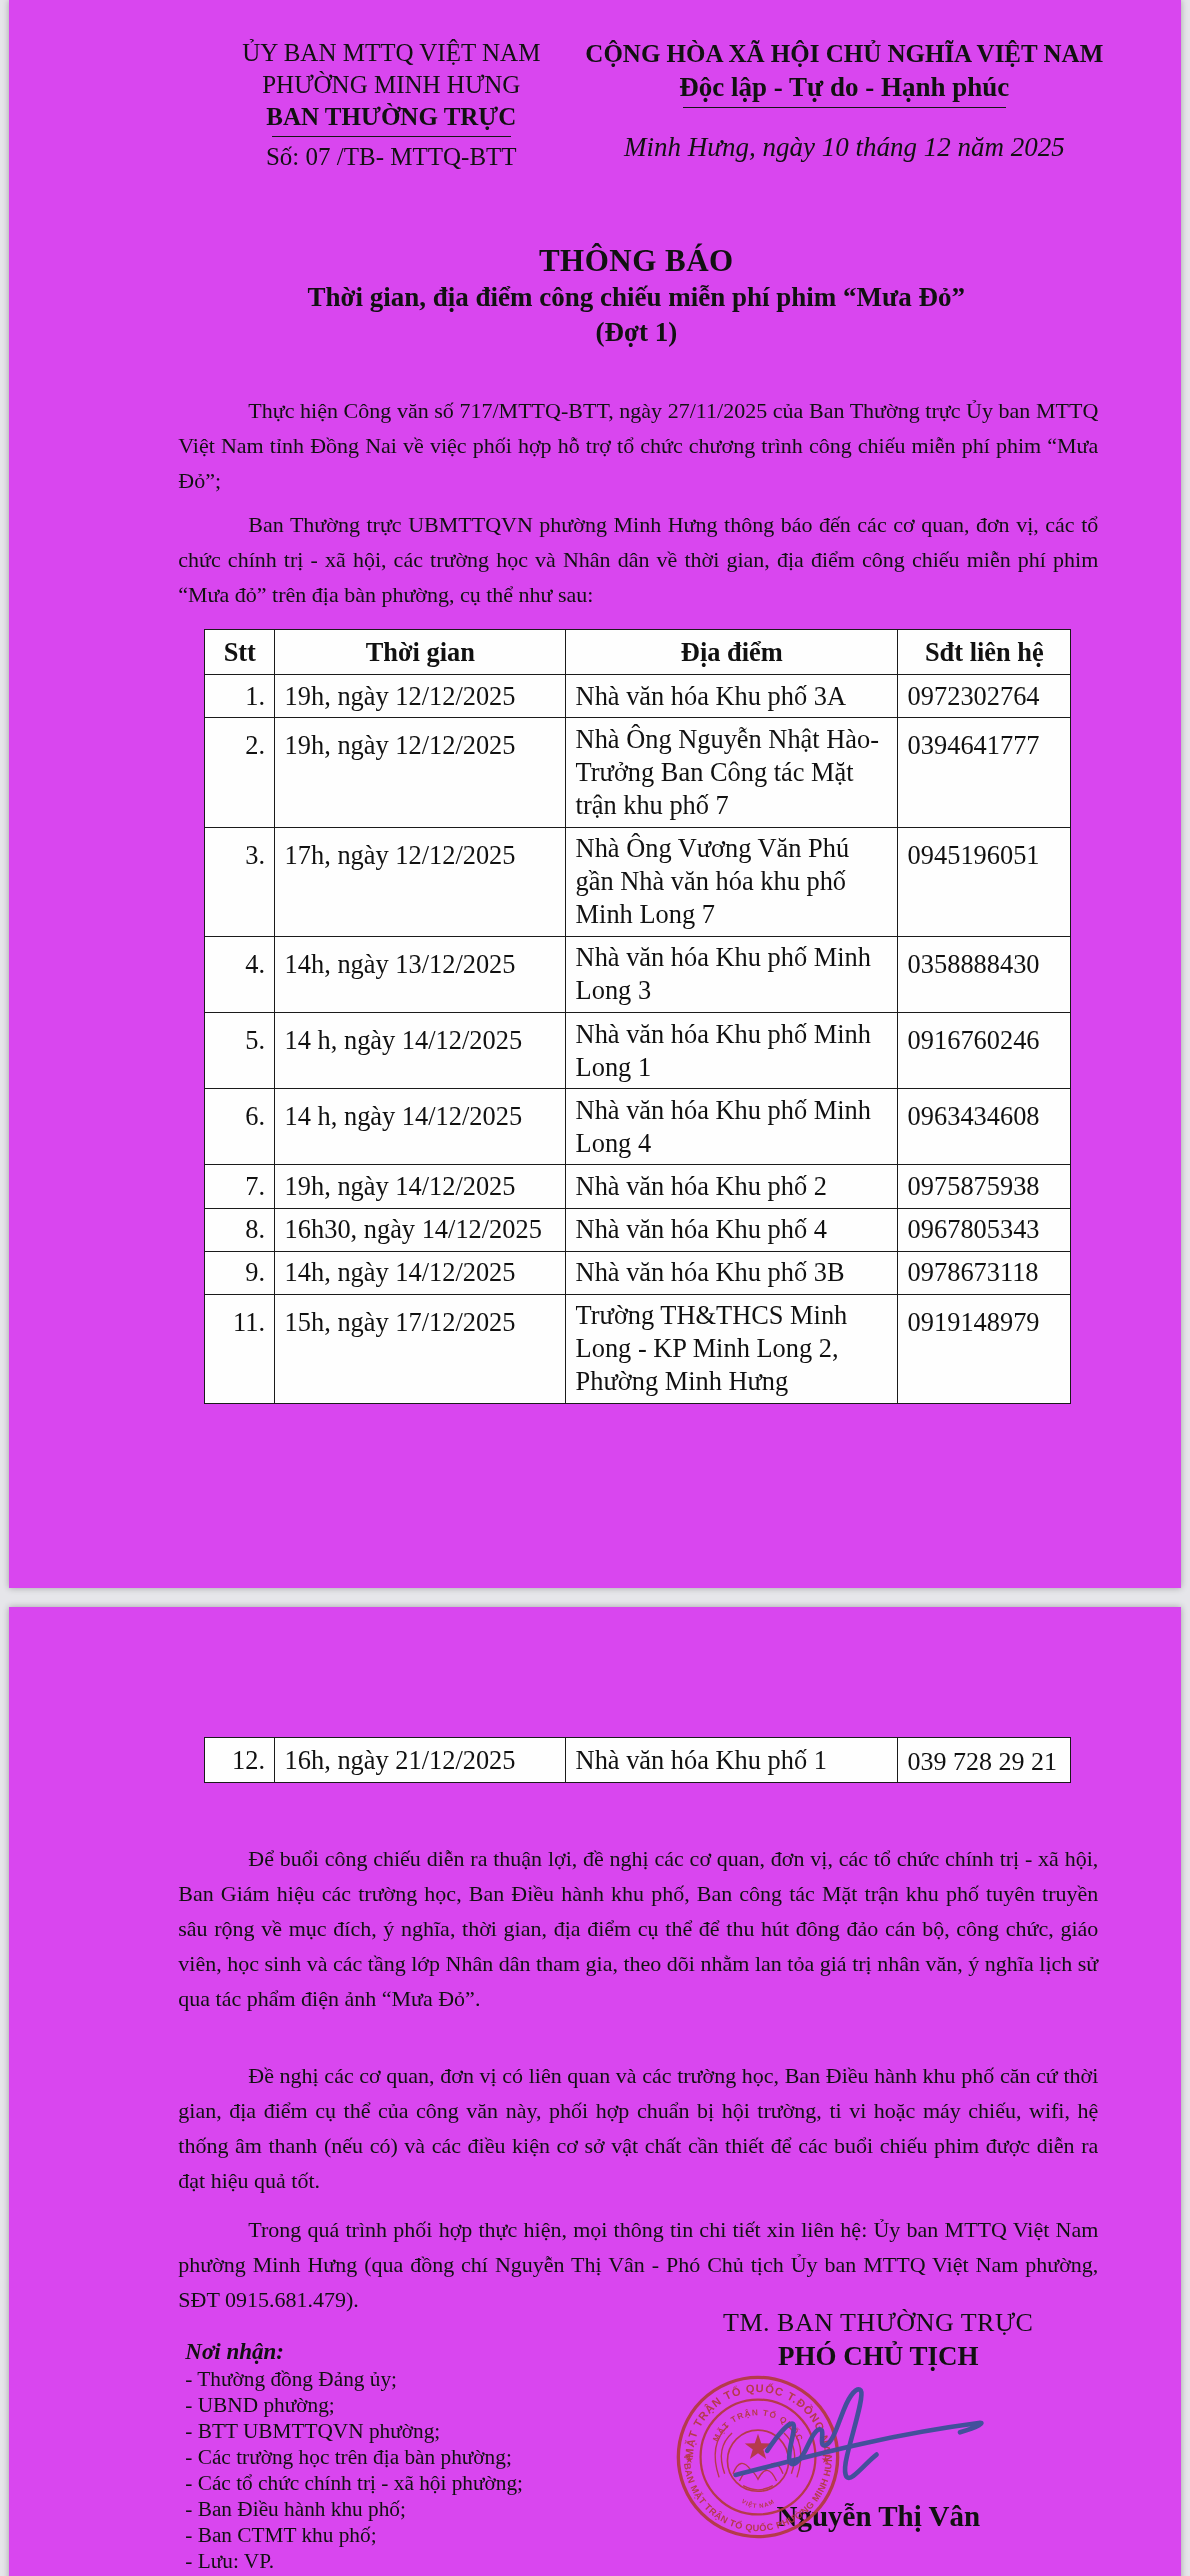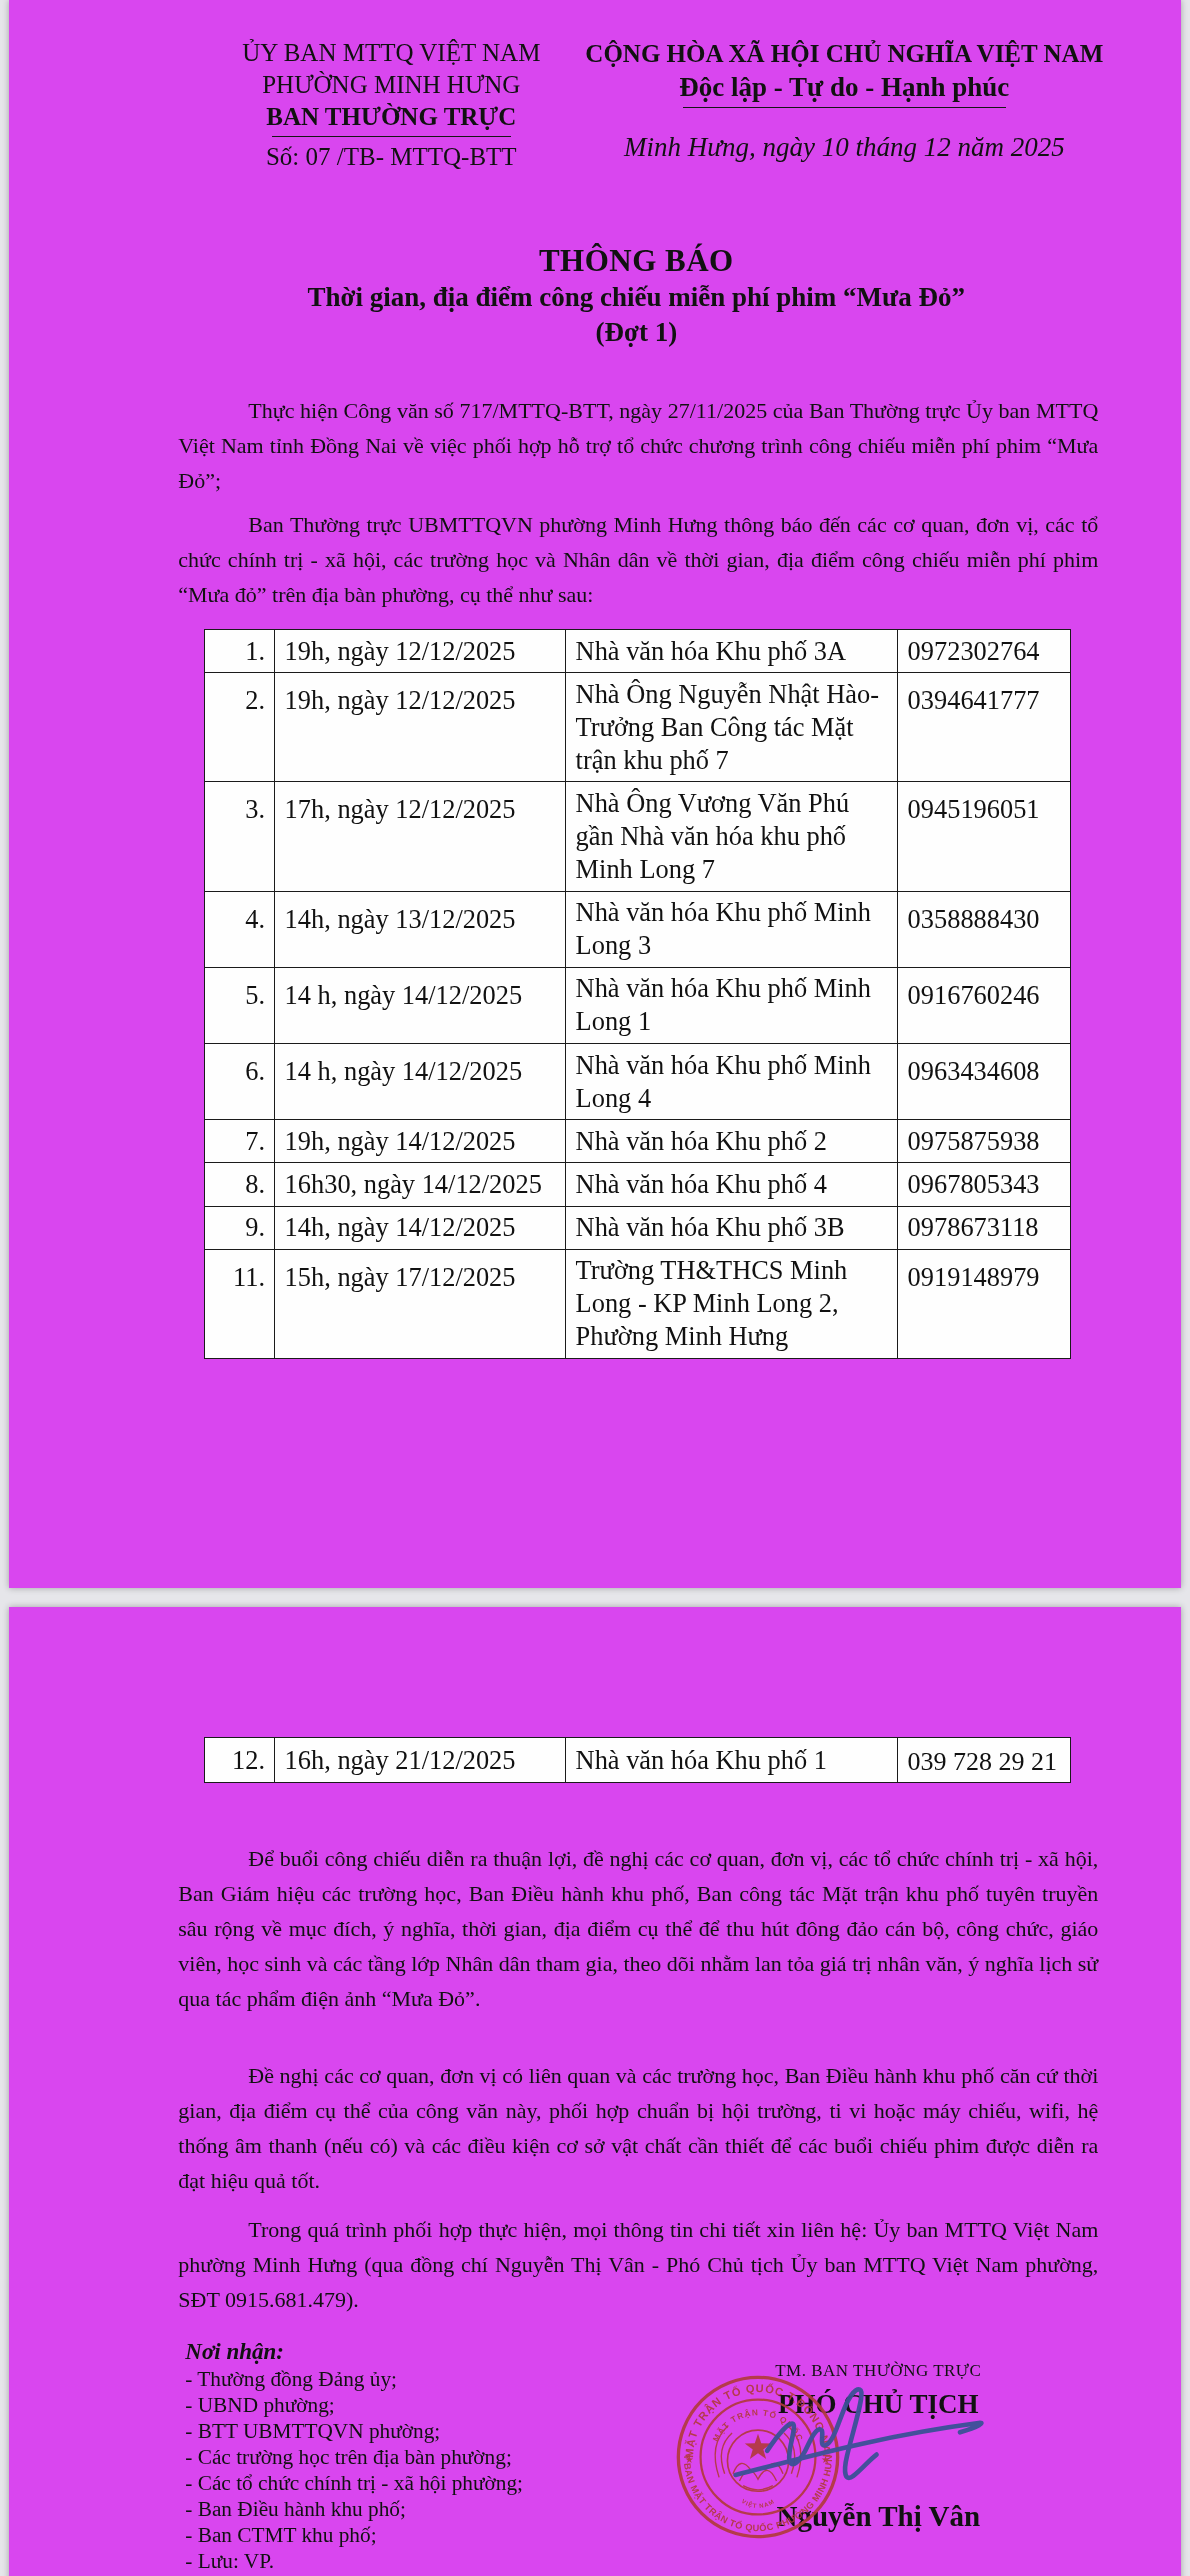--- a/index.html
+++ b/index.html
@@ -54,21 +54,21 @@
   td.c-stt{text-align:right;padding-right:13px;}
   td.c-time{padding-left:12px;}
   td.c-place{padding-left:12px;}
   td.c-phone{padding-left:12px;}
   #tbl1 tr.single td{height:33px;}
   #tbl2 td{height:33px;}
   #tbl2 td.c-phone{font-size:26px;vertical-align:top;padding-top:6.5px;}
 
   
   .sign-block{position:absolute;left:637px;top:700px;width:464px;text-align:center;}
-  .sign-tm{font-size:17px;line-height:32px;letter-spacing:0.5px;margin-top:48px;}
+  .sign-tm{font-size:26px;line-height:32px;letter-spacing:0.5px;}
   .sign-role{font-size:27px;font-weight:bold;line-height:35px;}
   .sign-name{position:absolute;left:0;top:193px;width:464px;text-align:center;
     font-size:29px;font-weight:bold;}
   .stamp-wrap{position:absolute;left:661px;top:762px;width:176px;height:176px;}
   .autograph-wrap{position:absolute;left:721px;top:777px;width:269px;height:130px;}
 
   
   .recipients{position:absolute;left:176px;top:731px;width:445px;}
   .recip-label{font-size:23px;font-weight:bold;font-style:italic;line-height:28px;}
   .recip-item{font-size:21.3px;line-height:26px;}
@@ -103,20 +103,26 @@
   <div class="para" id="p2">Ban Thường trực UBMTTQVN phường Minh Hưng thông báo đến các cơ quan, đơn vị, các tổ chức chính trị - xã hội, các trường học và Nhân dân về thời gian, địa điểm công chiếu miễn phí phim “Mưa đỏ” trên địa bàn phường, cụ thể như sau:</div>
 
   <table class="doc" id="tbl1">
     <colgroup>
         <col style="width:70px">
         <col style="width:291px">
         <col style="width:332px">
         <col style="width:173px">
       </colgroup>
     <tbody>
+        <tr>
+      <th>Stt</th>
+      <th>Thời gian</th>
+      <th>Địa điểm</th>
+      <th>Sđt liên hệ</th>
+    </tr>
     <tr class="single">
       <td class="c-stt">1.</td>
       <td class="c-time">19h, ngày 12/12/2025</td>
       <td class="c-place">Nhà văn hóa Khu phố 3A</td>
       <td class="c-phone">0972302764</td>
     </tr>
     <tr>
       <td class="c-stt" style="vertical-align:top;padding-top:11px">2.</td>
       <td class="c-time" style="vertical-align:top;padding-top:11px">19h, ngày 12/12/2025</td>
       <td class="c-place">Nhà Ông Nguyễn Nhật Hào- Trưởng Ban Công tác Mặt trận khu phố 7</td>

